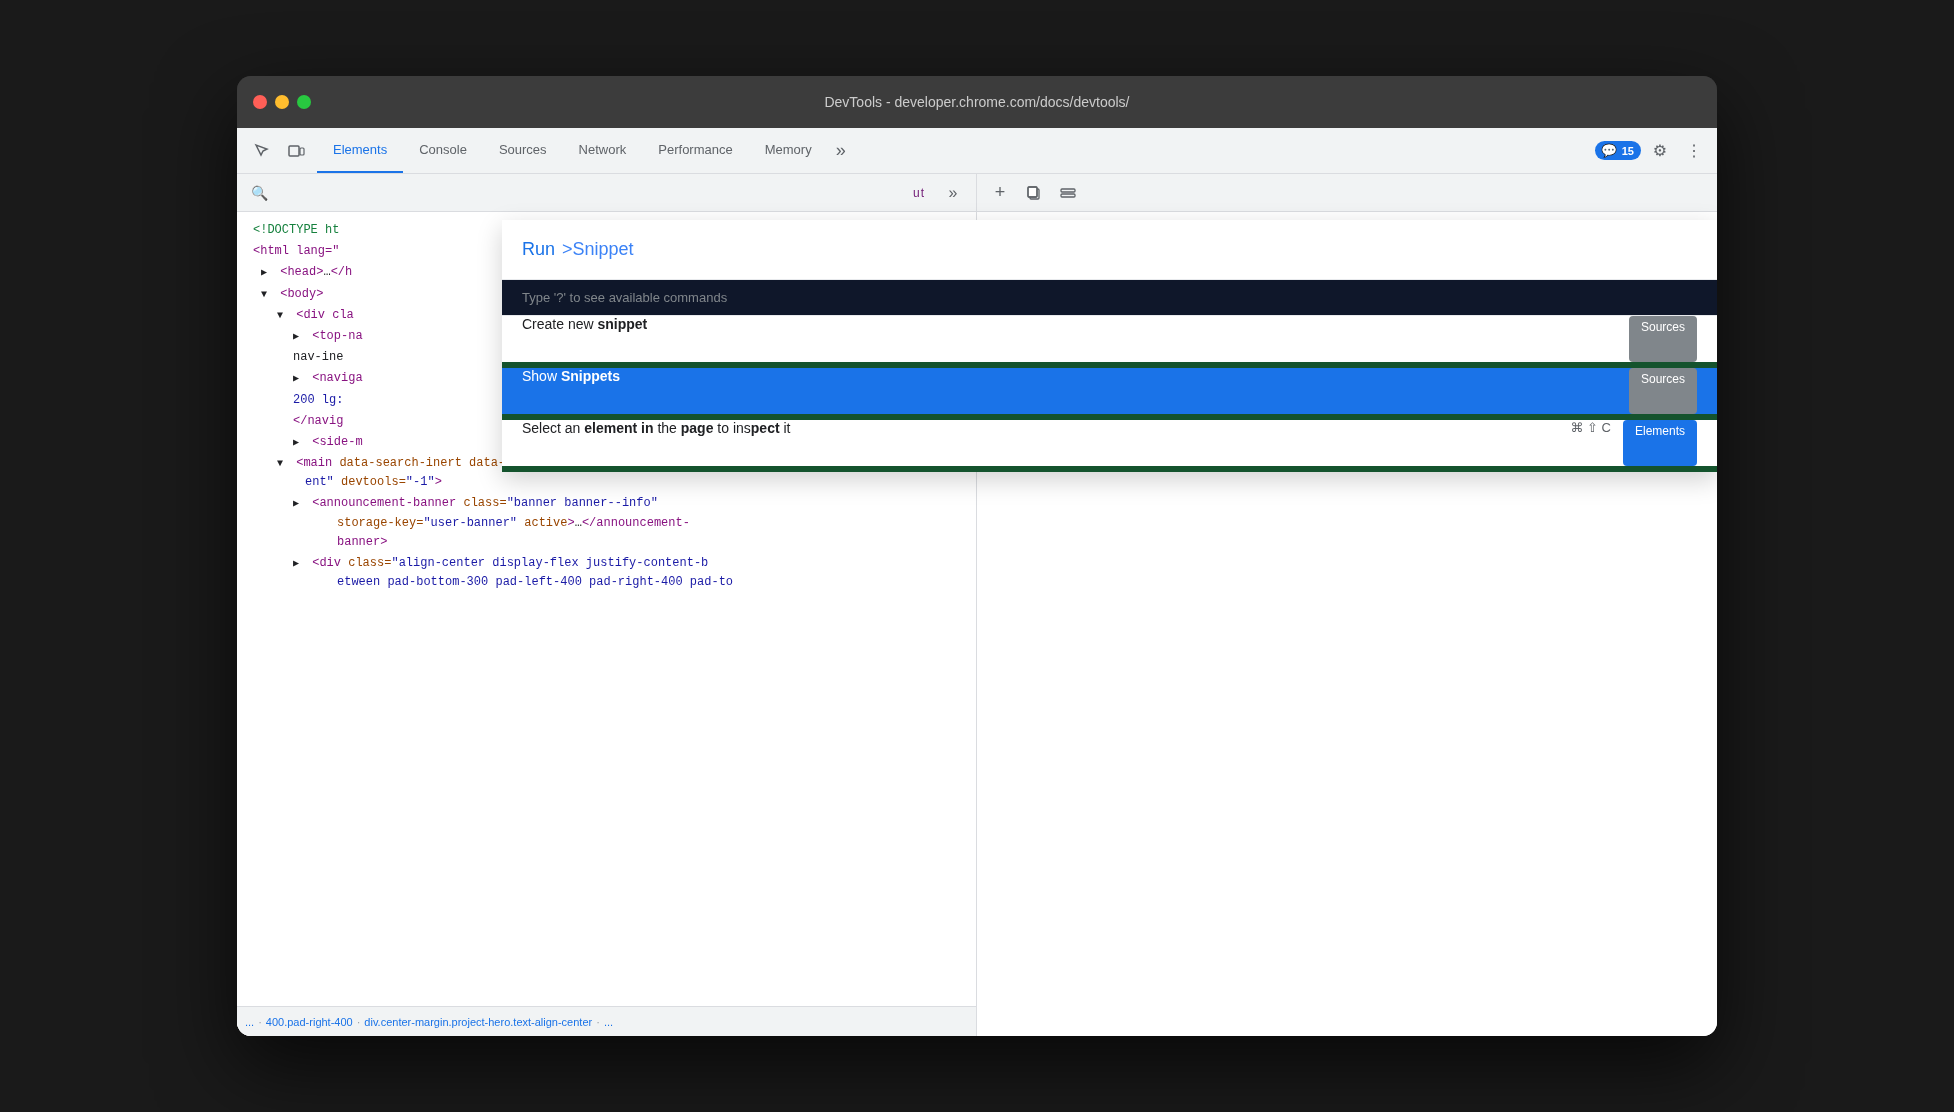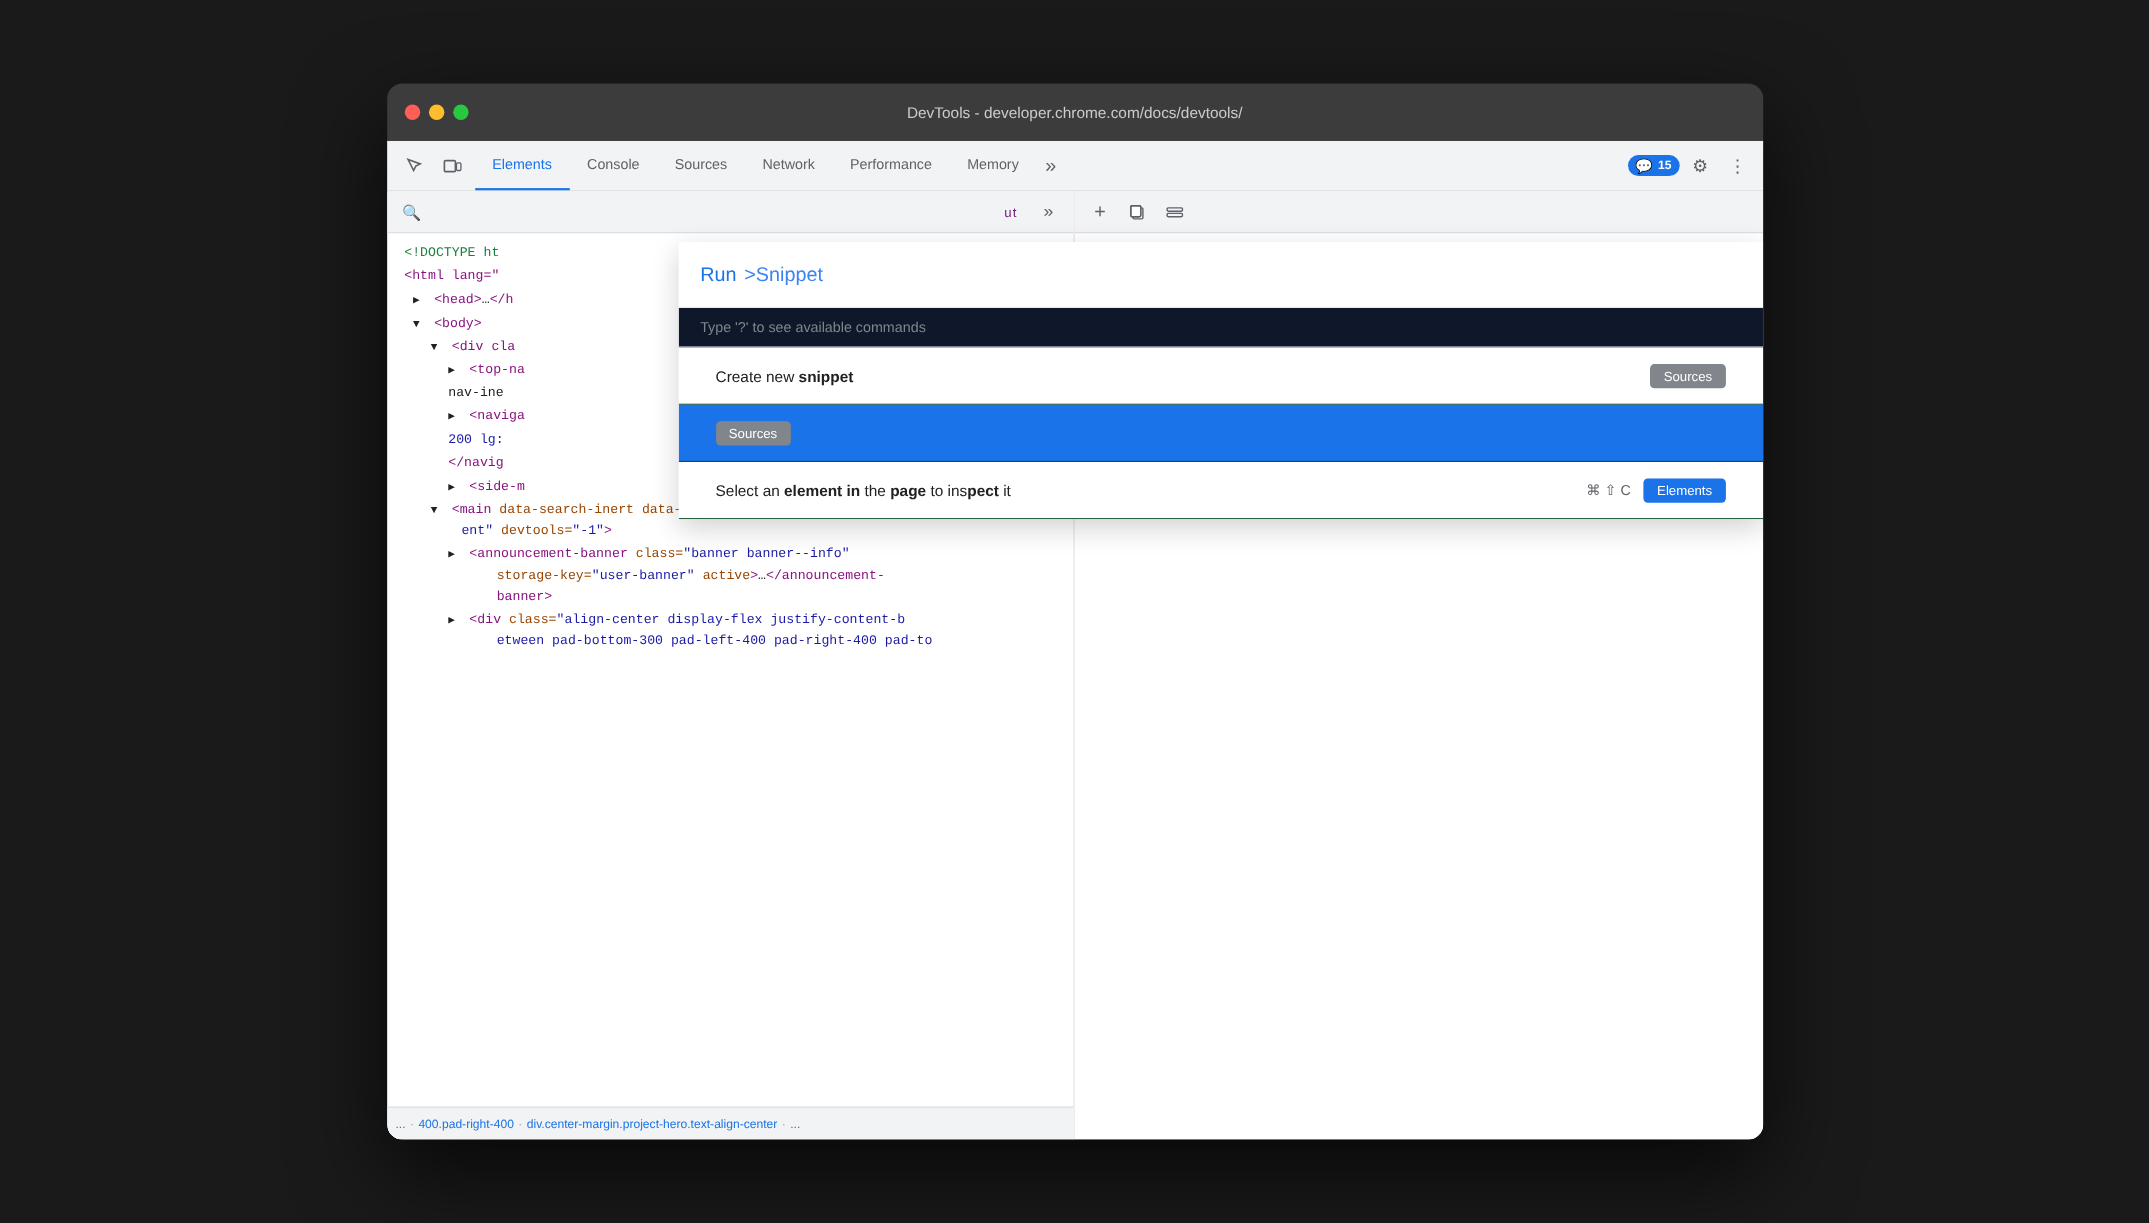--- a/index.html
+++ b/index.html
@@ -7,21 +7,21 @@
     body {
       background: #1a1a1a;
       display: flex;
       justify-content: center;
       align-items: center;
       min-height: 100vh;
       font-family: -apple-system, BlinkMacSystemFont, 'Segoe UI', sans-serif;
     }
 
     .window {
-      width: 1251px;
+      width: 1480px;
       height: 960px;
       background: #2c2c2c;
       border-radius: 14px;
       box-shadow: 0 30px 80px rgba(0,0,0,0.7);
       overflow: hidden;
       display: flex;
       flex-direction: column;
     }
 
     
@@ -327,25 +327,24 @@
     .command-hint {
       padding: 10px 20px;
       font-size: 13px;
       color: #80868b;
       background: #0f172a;
       border-bottom: 1px solid #e8eaed;
     }
 
     .command-item {
       display: flex;
-      align-items: center;
-      padding: 0 34px;
+      padding: 0 20px;
       height: 52px;
       cursor: pointer;
-      border-bottom: 1px solid #14532d;
+      border-bottom: 6px solid #14532d;
     }
 
     .command-item.selected {
       background: #1a73e8;
     }
 
     .command-item-text {
       flex: 1;
       font-size: 14px;
       color: #202124;
@@ -602,20 +601,23 @@
         <div class="command-hint">Type '?' to see available commands</div>
 
         <div class="command-item">
           <span class="command-item-text">
             Create new <b>snippet</b>
           </span>
           <span class="command-badge">Sources</span>
         </div>
 
         <div class="command-item selected">
+          <span class="command-item-text">
+            Show <b>Snippets</b>
+          </span>
           <span class="command-badge">Sources</span>
         </div>
 
         <div class="command-item">
           <span class="command-item-text">
             Select an <b>element in</b> the <b>page</b> to ins<b>pect</b> it
           </span>
           <span class="command-item-shortcut dark">⌘ ⇧ C</span>
           <span class="command-badge elements">Elements</span>
         </div>

